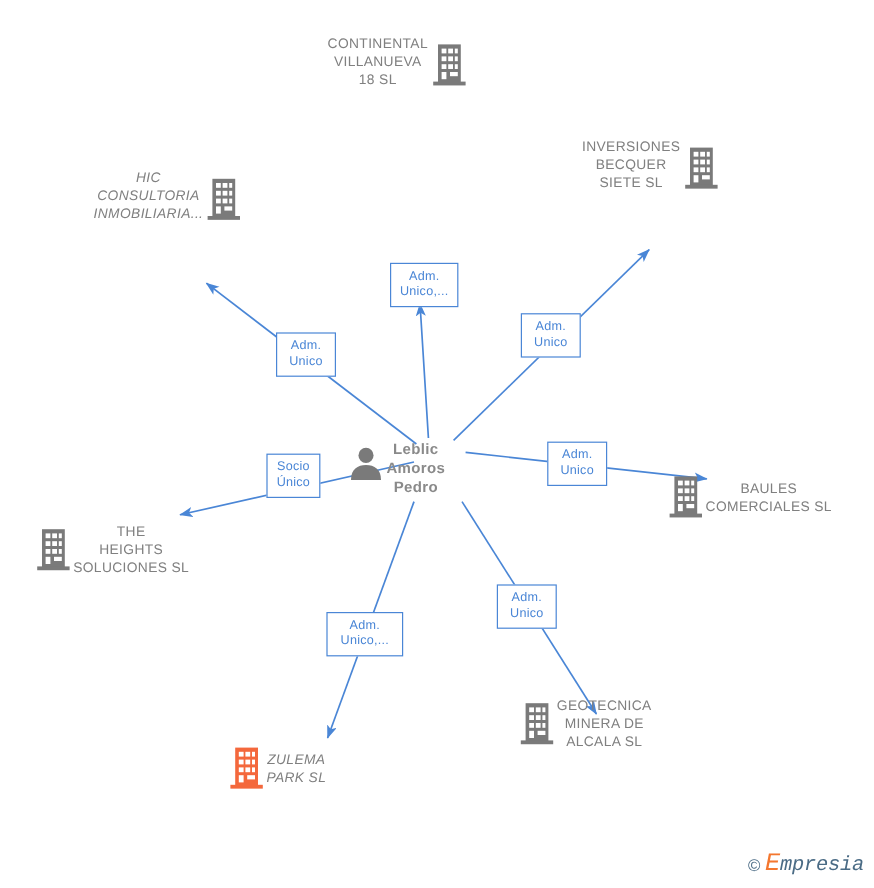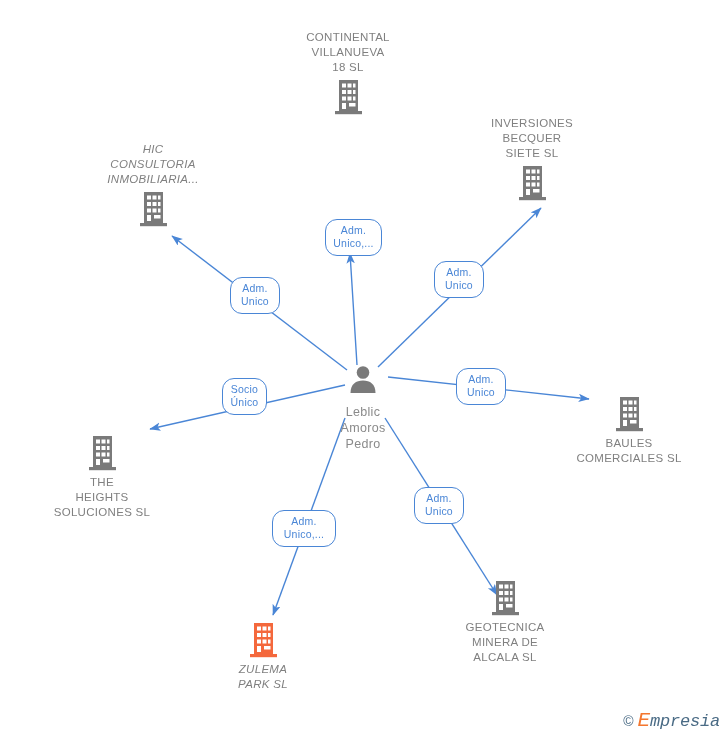--- a/index.html
+++ b/index.html
@@ -20,21 +20,21 @@
   #edges {
     position: absolute;
     left: 0;
     top: 0;
     width: 728px;
     height: 740px;
   }
   .node {
     position: absolute;
     display: flex;
-    flex-direction: column;
+    flex-direction: row;
     align-items: center;
     width: 150px;
     margin-left: -75px;
   }
   .node .label {
     font-size: 11.5px;
     line-height: 15px;
     letter-spacing: 0.3px;
     color: #808080;
     text-align: center;
@@ -49,21 +49,21 @@
   }
   .node.person .label {
     font-size: 12.5px;
     line-height: 16px;
     color: #8a8a8a;
   }
   .edge-label {
     position: absolute;
     box-sizing: border-box;
     border: 1px solid #4a86d6;
-    border-radius: 12px;
+    border-radius: 0;
     background: #ffffff;
     color: #4a86d6;
     font-size: 10.5px;
     line-height: 13px;
     text-align: center;
     padding: 4px 7px 5px 7px;
     white-space: pre-line;
     letter-spacing: 0.2px;
   }
   #watermark {
@@ -106,21 +106,21 @@
       <line x1="357" y1="365" x2="350" y2="253"></line>
       <line x1="347" y1="370" x2="172" y2="236"></line>
       <line x1="378" y1="367" x2="541" y2="208"></line>
       <line x1="388" y1="377" x2="589" y2="399"></line>
       <line x1="345" y1="385" x2="150" y2="429"></line>
       <line x1="345" y1="418" x2="273" y2="615"></line>
       <line x1="385" y1="418" x2="497" y2="595"></line>
     </g>
   </svg>
 
-  <div class="node person label-below" style="left:363px; top:363px;">
+  <div class="node person label-below" style="left:363px; top:363px;font-weight:bold;">
     <span class="glyph">
       <svg viewBox="0 0 34 34" width="34" height="34" xmlns="http://www.w3.org/2000/svg">
         <circle cx="17" cy="9.5" r="6.3" fill="#7a7a7a"></circle>
         <path d="M4.5 30 C4.5 21 10 17.5 17 17.5 C24 17.5 29.5 21 29.5 30 Z" fill="#7a7a7a"></path>
       </svg>
     </span>
     <span class="label">Leblic
 Amoros
 Pedro</span>
   </div>
@@ -168,21 +168,21 @@
           <rect x="11" y="18.5" width="4" height="4"></rect>
           <rect x="16.5" y="18.5" width="4" height="4"></rect>
           <rect x="22" y="18.5" width="2.5" height="4"></rect>
           <rect x="11" y="25" width="4" height="6"></rect>
           <rect x="18" y="25" width="6.5" height="3.5"></rect>
         </g>
       </svg>
     </span>
   </div>
 
-  <div class="node label-above" style="left:532px; top:116px;">
+  <div class="node label-above" style="left:560px; top:116px;">
     <span class="label">INVERSIONES
 BECQUER
 SIETE  SL</span>
     <span class="glyph">
       <svg viewBox="0 0 34 38" width="34" height="38" xmlns="http://www.w3.org/2000/svg">
         <rect x="8" y="2" width="19" height="32" fill="#7a7a7a"></rect>
         <rect x="4" y="33" width="27" height="3.2" fill="#7a7a7a"></rect>
         <g fill="#ffffff">
           <rect x="11" y="5.5" width="4" height="4"></rect>
           <rect x="16.5" y="5.5" width="4" height="4"></rect>
@@ -193,21 +193,21 @@
           <rect x="11" y="18.5" width="4" height="4"></rect>
           <rect x="16.5" y="18.5" width="4" height="4"></rect>
           <rect x="22" y="18.5" width="2.5" height="4"></rect>
           <rect x="11" y="25" width="4" height="6"></rect>
           <rect x="18" y="25" width="6.5" height="3.5"></rect>
         </g>
       </svg>
     </span>
   </div>
 
-  <div class="node label-below" style="left:629px; top:395px;justify-content:space-between;">
+  <div class="node label-below" style="left:629px; top:395px;">
     <span class="glyph">
       <svg viewBox="0 0 34 38" width="34" height="38" xmlns="http://www.w3.org/2000/svg">
         <rect x="8" y="2" width="19" height="32" fill="#7a7a7a"></rect>
         <rect x="4" y="33" width="27" height="3.2" fill="#7a7a7a"></rect>
         <g fill="#ffffff">
           <rect x="11" y="5.5" width="4" height="4"></rect>
           <rect x="16.5" y="5.5" width="4" height="4"></rect>
           <rect x="22" y="5.5" width="2.5" height="4"></rect>
           <rect x="11" y="12" width="4" height="4"></rect>
           <rect x="16.5" y="12" width="4" height="4"></rect>

